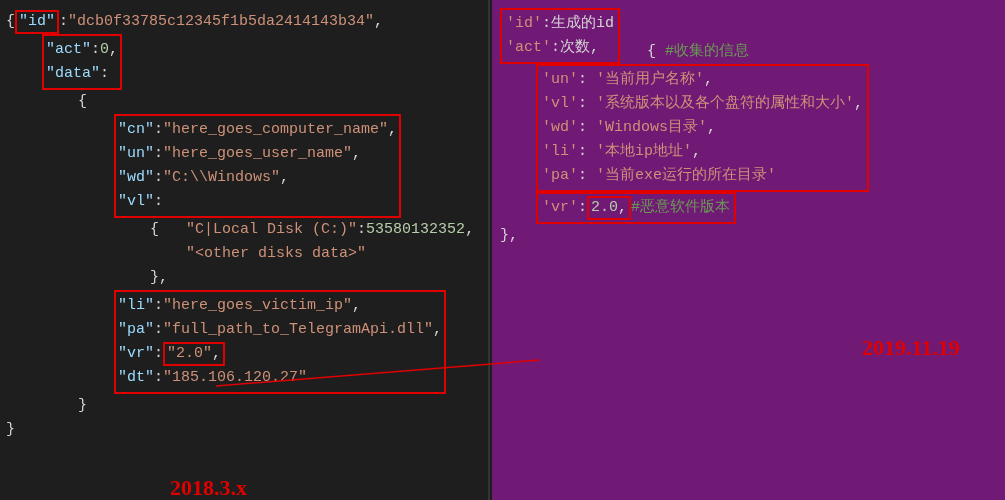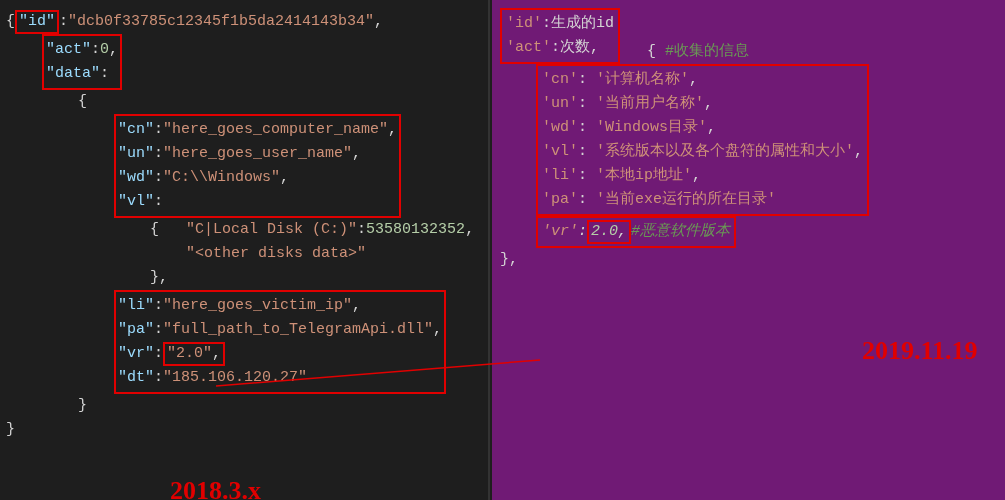--- a/index.html
+++ b/index.html
@@ -42,21 +42,21 @@
   .n { color: #b5cea8; }        
   .c { color: #6a9955; } 
   .row { white-space: pre; }
   .redbox { border: 2px solid #e10000; padding: 0 2px; display: inline-block; line-height: 1.3; }
   .redbox-block { border: 2px solid #e10000; display: inline-block; vertical-align: top; }
   .annot {
     position: absolute;
     color: #e10000;
     font-family: SimSun, serif;
     font-weight: bold;
-    font-size: 26px;
+    font-size: 22px;
   }
   .annot-left { left: 170px; top: 470px; }
   .annot-right { left: 862px; top: 330px; }
   svg.arrow { position:absolute; pointer-events:none; }
   .codecol { display:flex; }
 </style>
 </head>
 <body>
 
 <div class="panel panel-left">
@@ -107,32 +107,31 @@
     <span class="redbox-block" style="padding:2px 4px;">
       <div class="row"><span class="s">'id'</span><span class="p">:</span><span class="p">生成的id</span></div>
       <div class="row"><span class="s">'act'</span><span class="p">:</span><span class="p">次数</span><span class="p">,</span></div>
     </span>
     <span class="row" style="align-self:flex-end;padding-left:18px;"> <span class="p">{</span> <span class="c">#收集的信息</span></span>
   </div>
 
   <div class="codecol">
     <span class="row">    </span>
     <span class="redbox-block" style="padding:2px 4px;">
-      <div class="row"><span class="s">'cn'</span><span class="p">: </span><span class="s">'计算机名称'</span><span class="p">,</span></div>
       <div class="row"><span class="s">'un'</span><span class="p">: </span><span class="s">'当前用户名称'</span><span class="p">,</span></div>
+      <div class="row"><span class="s">'vl'</span><span class="p">: </span><span class="s">'系统版本以及各个盘符的属性和大小'</span><span class="p">,</span></div>
       <div class="row"><span class="s">'wd'</span><span class="p">: </span><span class="s">'Windows目录'</span><span class="p">,</span></div>
-      <div class="row"><span class="s">'vl'</span><span class="p">: </span><span class="s">'系统版本以及各个盘符的属性和大小'</span><span class="p">,</span></div>
       <div class="row"><span class="s">'li'</span><span class="p">: </span><span class="s">'本地ip地址'</span><span class="p">,</span></div>
       <div class="row"><span class="s">'pa'</span><span class="p">: </span><span class="s">'当前exe运行的所在目录'</span></div>
     </span>
   </div>
 
   <div class="codecol">
     <span class="row">    </span>
-    <span class="redbox-block" style="padding:2px 4px;font-style:italic;">
+    <span class="redbox-block" style="padding:2px 4px;">
       <div class="row"><span class="s">'vr'</span><span class="p">:</span><span class="redbox"><span class="n">2.0</span><span class="p">,</span></span><span class="c">#恶意软件版本</span></div>
     </span>
   </div>
 
   <div class="row"><span class="p">},</span></div>
 </div>
 
 <svg class="arrow" width="1005" height="500">
   <line x1="216" y1="386" x2="540" y2="360" stroke="#e10000" stroke-width="1.5"></line>
 </svg>

